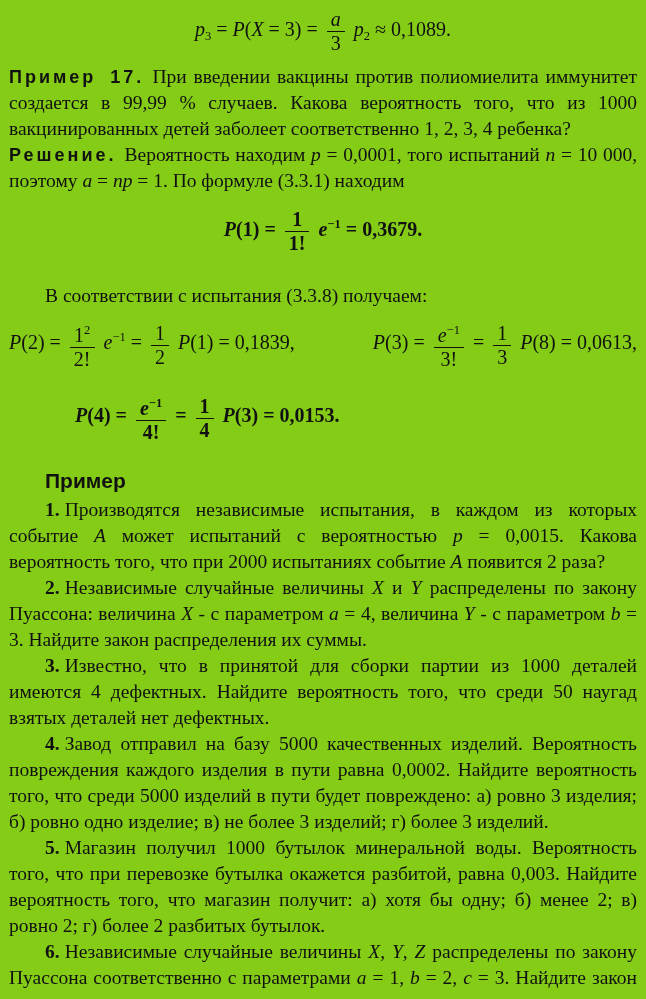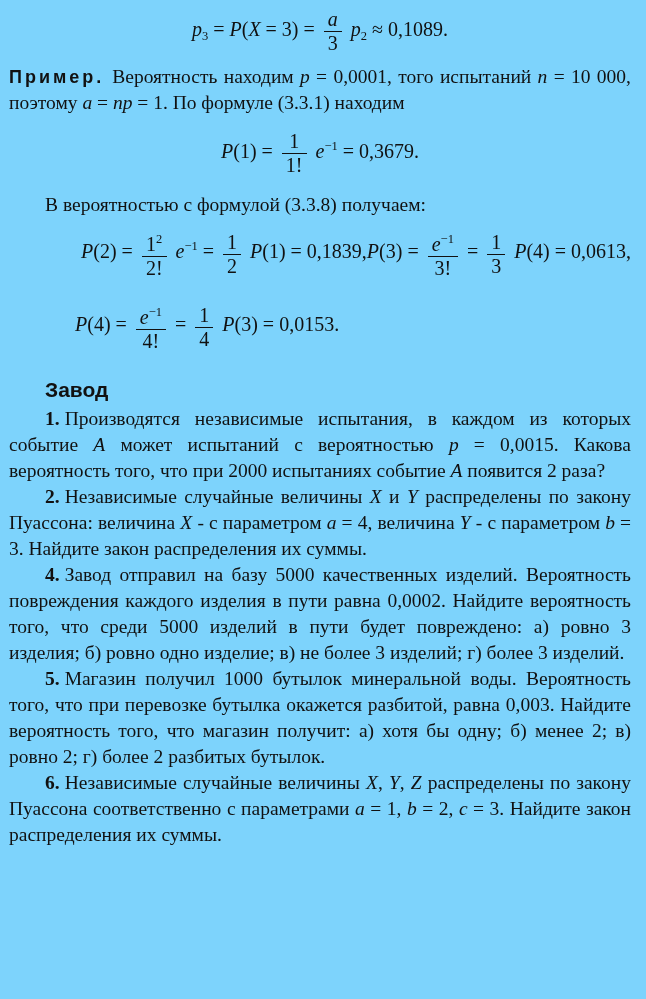--- a/index.html
+++ b/index.html
@@ -1,26 +1,26 @@
 <!DOCTYPE html>
 <html lang="ru"><head>
 <meta charset="utf-8">
 <style>
   html,body{margin:0;padding:0;background:#e8e8e8;}
   .page{
     position:relative;
     width:646px;height:999px;
     margin:0 auto;
-    background:#7dd3fc;
+    background:#84cc16;
     color:#111;
     font-family:"Liberation Serif", serif;
     font-size:19.5px;
     overflow:hidden;
     box-sizing:border-box;
-    padding:2px 15px 0 9px;
+    padding:2px 9px 0 9px;
   }
   .para{
     margin:0;
     text-align:justify;
     line-height:26px;
     text-indent:36px;
   }
   .noindent{text-indent:0;}
   .label{
     font-family:"Liberation Sans", sans-serif;
@@ -35,27 +35,28 @@
     margin-right:5px;
   }
   
   .formula{
     line-height:1;
     white-space:nowrap;
     font-size:20px;
   }
   .f-center{text-align:center;}
   .f-top{margin:6px 0 10px;}
-  .f-p1{margin:14px 0 16px;}
+  .f-p1{margin:14px 0 29px;font-weight:bold;}
   .f-row{
     display:flex;
-    justify-content:flex-end;
+    justify-content:space-between;
+    gap:38px;
     margin:10px 0 12px;
   }
-  .f-p4{margin:22px 0 0 66px;}
+  .f-p4{margin:22px 0 0 66px;font-weight:bold;}
   .it{font-style:italic;}
   .sup{font-size:12.5px;vertical-align:8px;letter-spacing:0;}
   .sub{font-size:12.5px;vertical-align:-4px;}
   .frac{
     display:inline-block;
     vertical-align:middle;
     text-align:center;
     margin:0 4px;
   }
   .frac .fn{display:block;line-height:21px;padding:1px 4px 1px;}
@@ -67,45 +68,51 @@
     margin:26px 0 4px 36px;
   }
 </style>
 </head>
 <body>
 
 <div class="page">
 
   <div class="formula f-center f-top"><span class="it">p</span><span class="sub">3</span><span> = </span><span class="it">P</span><span>(</span><span class="it">X</span><span> = 3) = </span><span class="frac"><span class="fn"><span class="it">a</span></span><span class="fd"><span>3</span></span></span><span> </span><span class="it">p</span><span class="sub">2</span><span> ≈ 0,1089.</span></div>
 
+  <p class="para noindent">
+    <span class="label">Пример 17.</span><span><span>При введении вакцины против полиомиелита иммунитет создается в 99,99 % случаев. Какова вероятность того, что из 1000 вакцинированных детей заболеет соответственно 1, 2, 3, 4 ребенка?</span></span>
+  </p>
 
   <p class="para noindent">
-    <span class="label">Пример.</span><span><span>Вероятность находим </span><span class="it">p</span><span> = 0,0001, того испытаний </span><span class="it">n</span><span> = 10 000, поэтому </span><span class="it">a</span><span> = </span><span class="it">np</span><span> = 1. По формуле (3.3.1) находим</span></span>
+    <span class="label">Решение.</span><span><span>Вероятность находим </span><span class="it">p</span><span> = 0,0001, того испытаний </span><span class="it">n</span><span> = 10 000, поэтому </span><span class="it">a</span><span> = </span><span class="it">np</span><span> = 1. По формуле (3.3.1) находим</span></span>
   </p>
 
   <div class="formula f-center f-p1"><span class="it">P</span><span>(1) = </span><span class="frac"><span class="fn"><span>1</span></span><span class="fd"><span>1!</span></span></span><span> </span><span class="it">e</span><span class="sup">−1</span><span> = 0,3679.</span></div>
 
   <p class="para">
-    <span><span>В вероятностью с формулой (3.3.8) получаем:</span></span>
+    <span><span>В соответствии с испытания (3.3.8) получаем:</span></span>
   </p>
 
   <div class="formula f-row">
     <span><span class="it">P</span><span>(2) = </span><span class="frac"><span class="fn"><span>1</span><span class="sup">2</span></span><span class="fd"><span>2!</span></span></span><span> </span><span class="it">e</span><span class="sup">−1</span><span> = </span><span class="frac"><span class="fn"><span>1</span></span><span class="fd"><span>2</span></span></span><span> </span><span class="it">P</span><span>(1) = 0,1839,</span></span>
-    <span><span class="it">P</span><span>(3) = </span><span class="frac"><span class="fn"><span class="it">e</span><span class="sup">−1</span></span><span class="fd"><span>3!</span></span></span><span> = </span><span class="frac"><span class="fn"><span>1</span></span><span class="fd"><span>3</span></span></span><span> </span><span class="it">P</span><span>(4) = 0,0613,</span></span>
+    <span><span class="it">P</span><span>(3) = </span><span class="frac"><span class="fn"><span class="it">e</span><span class="sup">−1</span></span><span class="fd"><span>3!</span></span></span><span> = </span><span class="frac"><span class="fn"><span>1</span></span><span class="fd"><span>3</span></span></span><span> </span><span class="it">P</span><span>(8) = 0,0613,</span></span>
   </div>
 
   <div class="formula f-p4"><span class="it">P</span><span>(4) = </span><span class="frac"><span class="fn"><span class="it">e</span><span class="sup">−1</span></span><span class="fd"><span>4!</span></span></span><span> = </span><span class="frac"><span class="fn"><span>1</span></span><span class="fd"><span>4</span></span></span><span> </span><span class="it">P</span><span>(3) = 0,0153.</span></div>
 
-  <h2 class="tasks-heading">Завод</h2>
+  <h2 class="tasks-heading">Пример</h2>
 
   <p class="para">
     <b class="tnum">1.</b><span><span>Производятся независимые испытания, в каждом из которых событие </span><span class="it">A</span><span> может испытаний с вероятностью </span><span class="it">p</span><span> = 0,0015. Какова вероятность того, что при 2000 испытаниях событие </span><span class="it">A</span><span> появится 2 раза?</span></span>
   </p>
   <p class="para">
     <b class="tnum">2.</b><span><span>Независимые случайные величины </span><span class="it">X</span><span> и </span><span class="it">Y</span><span> распределены по закону Пуассона: величина </span><span class="it">X</span><span> - с параметром </span><span class="it">a</span><span> = 4, величина </span><span class="it">Y</span><span> - с параметром </span><span class="it">b</span><span> = 3. Найдите закон распределения их суммы.</span></span>
+  </p>
+  <p class="para">
+    <b class="tnum">3.</b><span><span>Известно, что в принятой для сборки партии из 1000 деталей имеются 4 дефектных. Найдите вероятность того, что среди 50 наугад взятых деталей нет дефектных.</span></span>
   </p>
   <p class="para">
     <b class="tnum">4.</b><span><span>Завод отправил на базу 5000 качественных изделий. Вероятность повреждения каждого изделия в пути равна 0,0002. Найдите вероятность того, что среди 5000 изделий в пути будет повреждено: а) ровно 3 изделия; б) ровно одно изделие; в) не более 3 изделий; г) более 3 изделий.</span></span>
   </p>
   <p class="para">
     <b class="tnum">5.</b><span><span>Магазин получил 1000 бутылок минеральной воды. Вероятность того, что при перевозке бутылка окажется разбитой, равна 0,003. Найдите вероятность того, что магазин получит: а) хотя бы одну; б) менее 2; в) ровно 2; г) более 2 разбитых бутылок.</span></span>
   </p>
   <p class="para">
     <b class="tnum">6.</b><span><span>Независимые случайные величины </span><span class="it">X</span><span>, </span><span class="it">Y</span><span>, </span><span class="it">Z</span><span> распределены по закону Пуассона соответственно с параметрами </span><span class="it">a</span><span> = 1, </span><span class="it">b</span><span> = 2, </span><span class="it">c</span><span> = 3. Найдите закон распределения их суммы.</span></span>
   </p>

